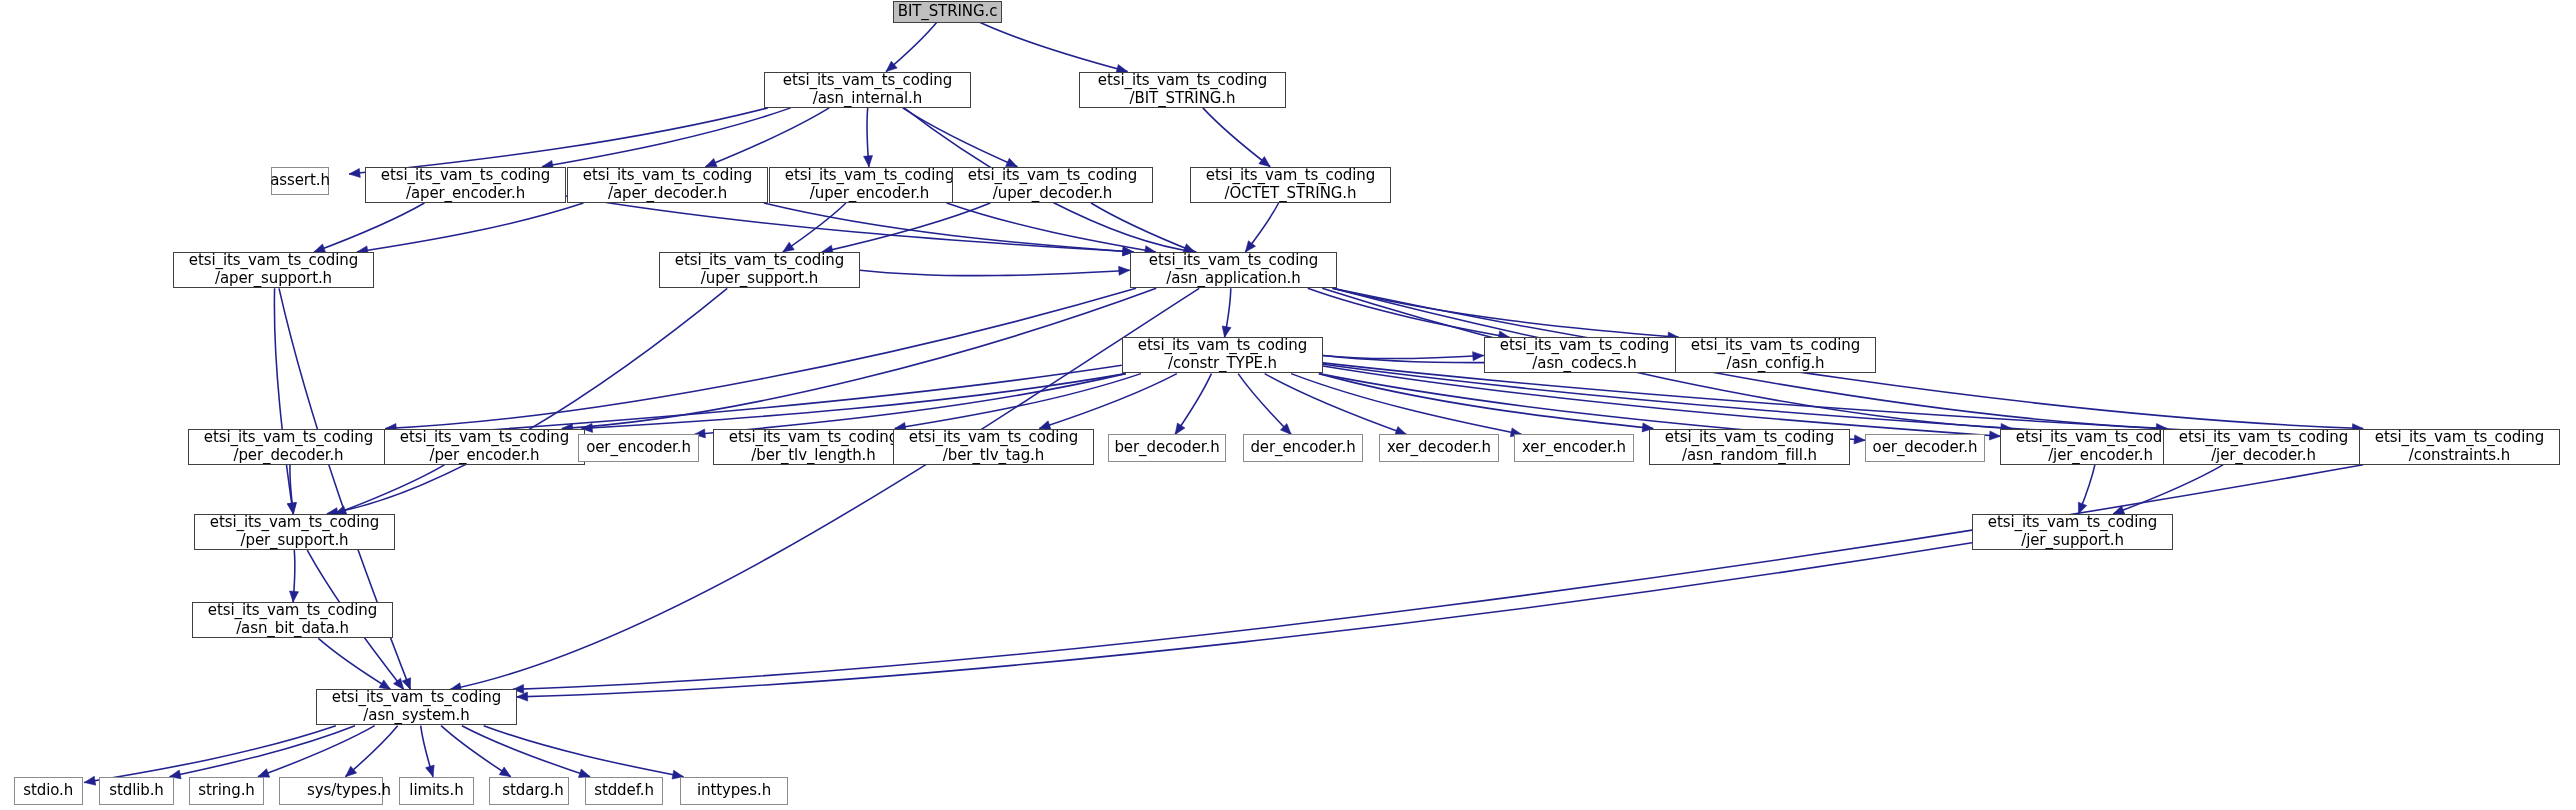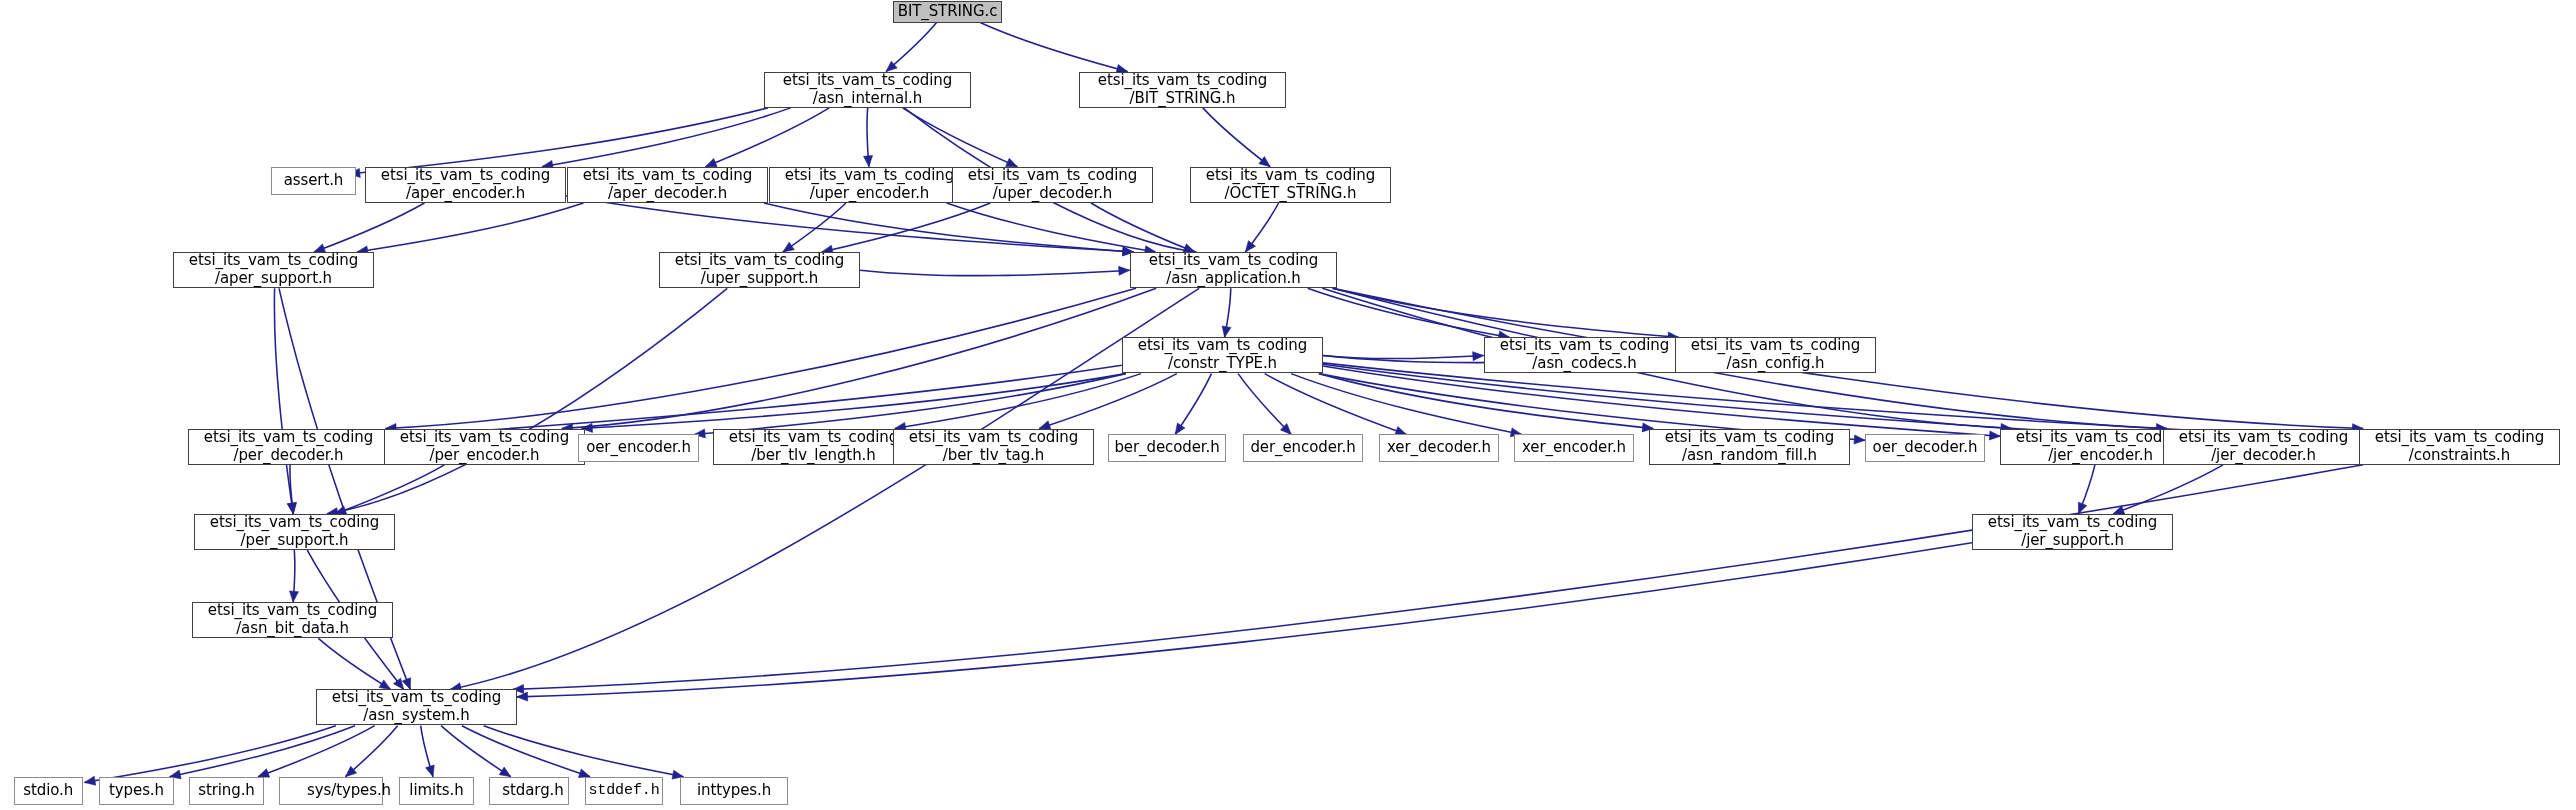--- a/index.html
+++ b/index.html
@@ -197,21 +197,21 @@
         <path d="M493.2455621301775,740 C558.6645266272188,764.2914053254437 634.9376686390532,780.0675798816568 697,792" class="edge-path"></path>
         <polygon points="697,792 685.329331306811,794.4403877261244 687.0663562168558,785.4058570542032" class="arrow-head"></polygon>
       </g>
   </svg>
   <div id="nodes-layer">
       <div class="node-box kind-root" style="left: 893px; top: 1px; width: 109px; height: 21.6px;"><span class="node-label">BIT_STRING.c</span></div>
       <div class="node-box kind-project" style="left: 764px; top: 72px; width: 207px; height: 36px;"><span class="node-label">etsi_its_vam_ts_coding
 /asn_internal.h</span></div>
       <div class="node-box kind-project" style="left: 1079px; top: 72px; width: 207px; height: 36px;"><span class="node-label">etsi_its_vam_ts_coding
 /BIT_STRING.h</span></div>
-      <div class="node-box kind-system" style="left: 271px; top: 167px; width: 85px; height: 27.5px;"><span class="node-label">assert.h</span></div>
+      <div class="node-box kind-system" style="left: 271px; top: 167px; width: 58px; height: 27.5px;"><span class="node-label">assert.h</span></div>
       <div class="node-box kind-project" style="left: 365px; top: 167px; width: 201px; height: 36px;"><span class="node-label">etsi_its_vam_ts_coding
 /aper_encoder.h</span></div>
       <div class="node-box kind-project" style="left: 567px; top: 167px; width: 201px; height: 36px;"><span class="node-label">etsi_its_vam_ts_coding
 /aper_decoder.h</span></div>
       <div class="node-box kind-project" style="left: 769px; top: 167px; width: 201px; height: 36px;"><span class="node-label">etsi_its_vam_ts_coding
 /uper_encoder.h</span></div>
       <div class="node-box kind-project" style="left: 952px; top: 167px; width: 201px; height: 36px;"><span class="node-label">etsi_its_vam_ts_coding
 /uper_decoder.h</span></div>
       <div class="node-box kind-project" style="left: 1190px; top: 167px; width: 201px; height: 36px;"><span class="node-label">etsi_its_vam_ts_coding
 /OCTET_STRING.h</span></div>
@@ -251,22 +251,22 @@
 /constraints.h</span></div>
       <div class="node-box kind-project" style="left: 194px; top: 514px; width: 201px; height: 36px;"><span class="node-label">etsi_its_vam_ts_coding
 /per_support.h</span></div>
       <div class="node-box kind-project" style="left: 1972px; top: 514px; width: 201px; height: 36px;"><span class="node-label">etsi_its_vam_ts_coding
 /jer_support.h</span></div>
       <div class="node-box kind-project" style="left: 192px; top: 602px; width: 201px; height: 36px;"><span class="node-label">etsi_its_vam_ts_coding
 /asn_bit_data.h</span></div>
       <div class="node-box kind-project" style="left: 316px; top: 689px; width: 201px; height: 36px;"><span class="node-label">etsi_its_vam_ts_coding
 /asn_system.h</span></div>
       <div class="node-box kind-system" style="left: 13.7px; top: 777px; width: 69px; height: 27.5px;"><span class="node-label">stdio.h</span></div>
-      <div class="node-box kind-system" style="left: 99px; top: 777px; width: 75px; height: 27.5px;"><span class="node-label">types.h</span></div>
+      <div class="node-box kind-system" style="left: 99px; top: 777px; width: 75px; height: 27.5px;"><span class="node-label">stdlib.h</span></div>
       <div class="node-box kind-system" style="left: 189px; top: 777px; width: 75px; height: 27.5px;"><span class="node-label">string.h</span></div>
       <div class="node-box kind-system" style="left: 279px; top: 777px; width: 104px; height: 27.5px; padding-left: 36px;"><span class="node-label">sys/types.h</span></div>
       <div class="node-box kind-system" style="left: 399px; top: 777px; width: 75px; height: 27.5px;"><span class="node-label">limits.h</span></div>
       <div class="node-box kind-system" style="left: 489px; top: 777px; width: 80px; height: 27.5px; padding-left: 8px;"><span class="node-label">stdarg.h</span></div>
-      <div class="node-box kind-system" style="left: 585px; top: 777px; width: 78px; height: 27.5px; font-family: Liberation Mono, monospace;"><span class="node-label">stddef.h</span></div>
+      <div class="node-box kind-system" style="left: 585px; top: 777px; width: 78px; height: 27.5px;"><span class="node-label">stddef.h</span></div>
       <div class="node-box kind-system" style="left: 680px; top: 777px; width: 108px; height: 27.5px;"><span class="node-label">inttypes.h</span></div>
     </div>
 </div>
 
 
 </body></html>

